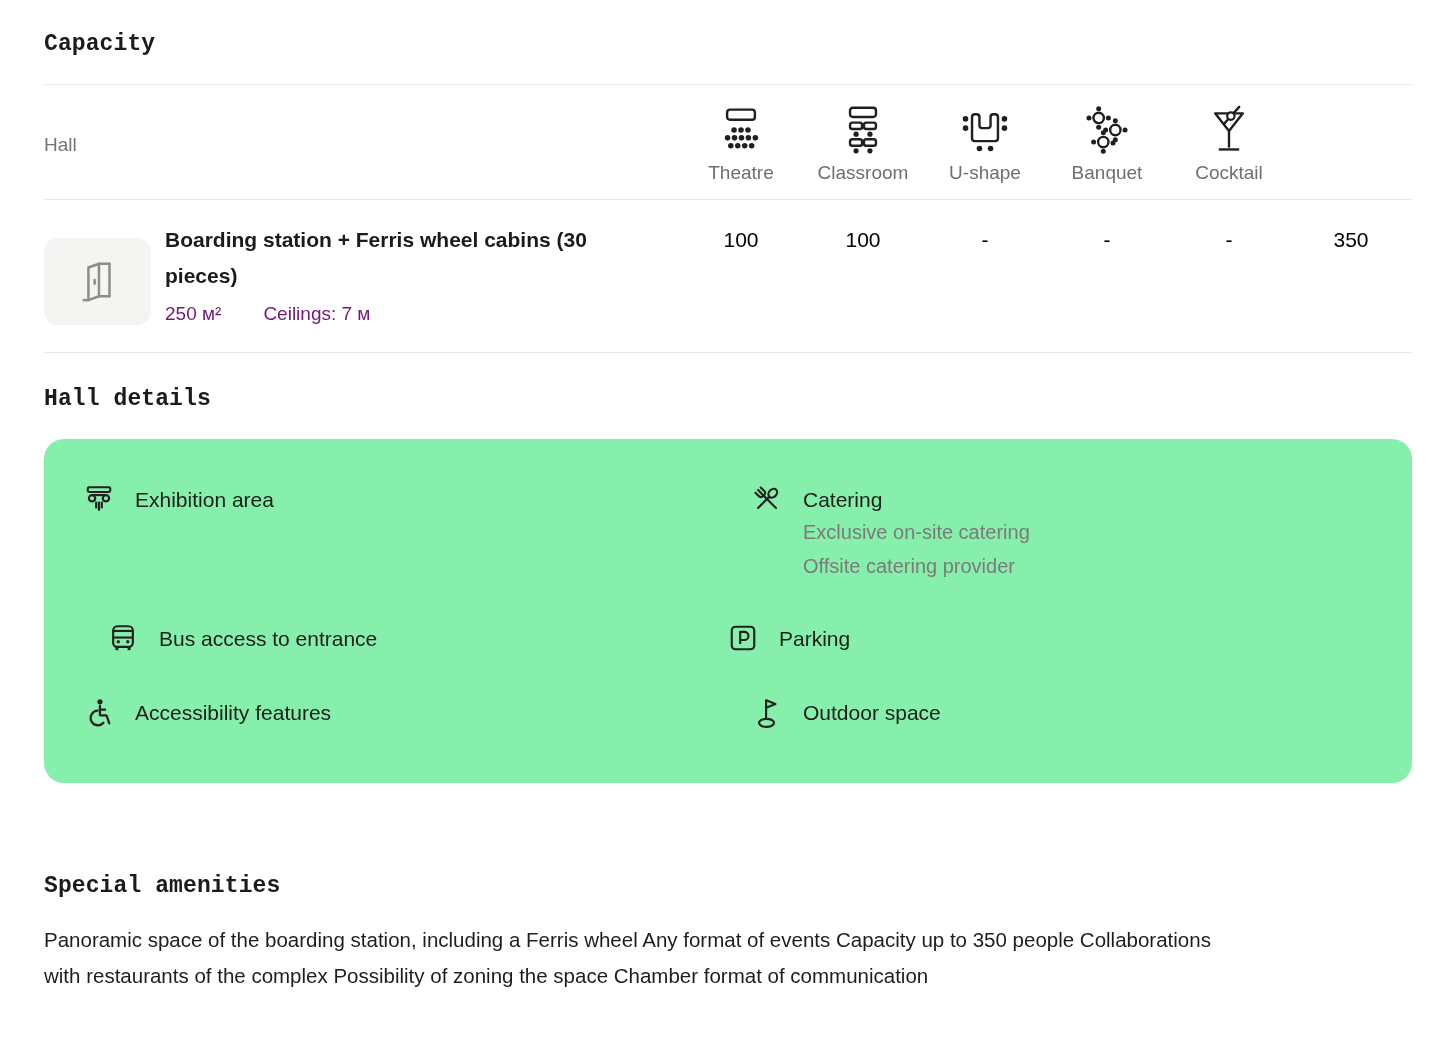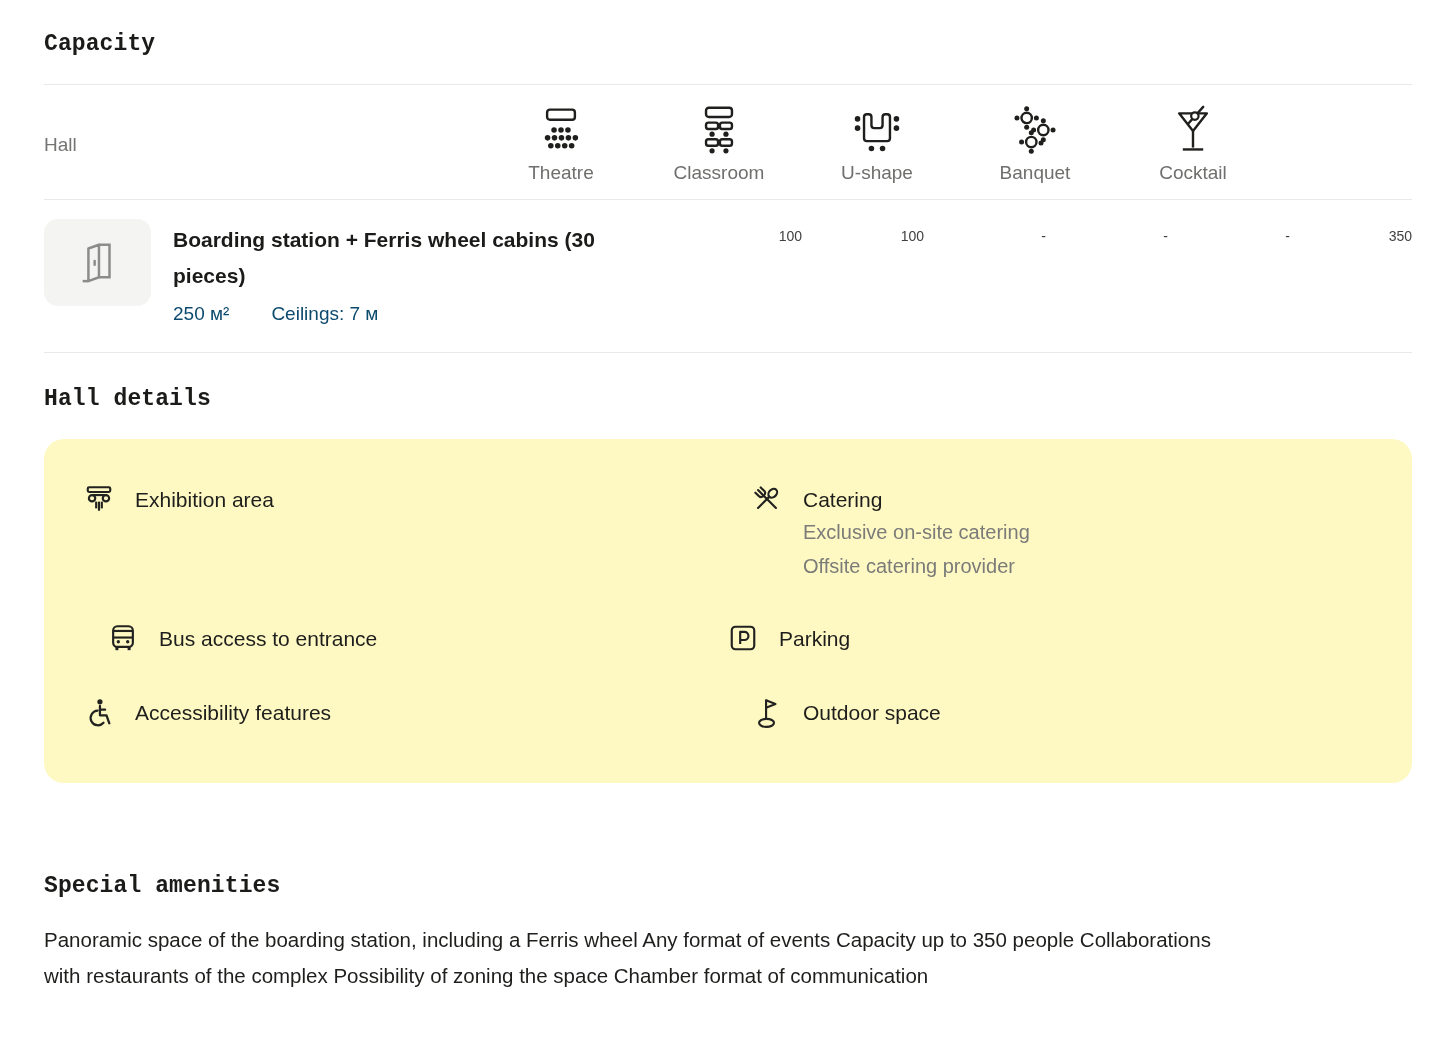--- a/index.html
+++ b/index.html
@@ -22,49 +22,49 @@
   .divider { border: none; border-top: 1px solid #e9e9e7; height: 0; }
 
   
   .cap-title { padding-top: 31px; }
   .cap-divider-top { margin-top: 27px; }
   .cap-grid {
     display: grid;
     grid-template-columns: minmax(0, 1fr) repeat(6, 122px);
     align-items: center;
   }
-  .cap-header-row { padding: 20px 0 15px; gap: 36px; }
+  .cap-header-row { padding: 20px 0 15px; }
   .hall-col-label { font-size: 19px; color: #747472; }
   .col-header {
     display: flex; flex-direction: column; align-items: center;
     justify-content: space-between; gap: 7px;
   }
   .col-header svg { display: block; }
   .col-header .col-label { font-size: 19px; color: #6f6f6d; white-space: nowrap; }
   .cap-row { padding: 19px 0 27px; align-items: start; }
-  .hall-cell { display: flex; gap: 22px; align-items: flex-start; }
+  .hall-cell { display: flex; gap: 14px; align-items: flex-end; }
   .hall-thumb {
     width: 107px; height: 87px; flex: 0 0 107px;
     background: #f4f4f2; border-radius: 14px;
     display: flex; align-items: center; justify-content: center;
   }
   .hall-info { padding-top: 3px; }
   .hall-name {
     font-size: 21px; font-weight: bold; color: #1b1b19;
     line-height: 36px; max-width: 500px;
   }
   .hall-meta { display: flex; gap: 42px; margin-top: 9px; }
-  .hall-meta span { font-size: 19px; color: #0c4a6e; }
-  .cap-value { text-align: right; font-size: 14px; color: #404040; padding-top: 9px; }
+  .hall-meta span { font-size: 19px; color: #701a75; }
+  .cap-value { text-align: center; font-size: 21px; color: #000000; padding-top: 9px; }
 
   
   .details-title { margin-top: 33px; }
   .details-box {
     margin-top: 27px;
-    background: #fef9c3;
+    background: #86efac;
     border-radius: 20px;
     padding: 46px 40px 50px 40px;
     display: grid;
     grid-template-columns: 1fr 1fr;
     row-gap: 41px;
     column-gap: 0;
   }
   .detail-item { display: flex; gap: 21px; align-items: flex-start; }
   .detail-item .d-icon { flex: 0 0 30px; margin-top: -1px; }
   .detail-label { font-size: 21px; color: #1e1e1c; line-height: 30px; }

